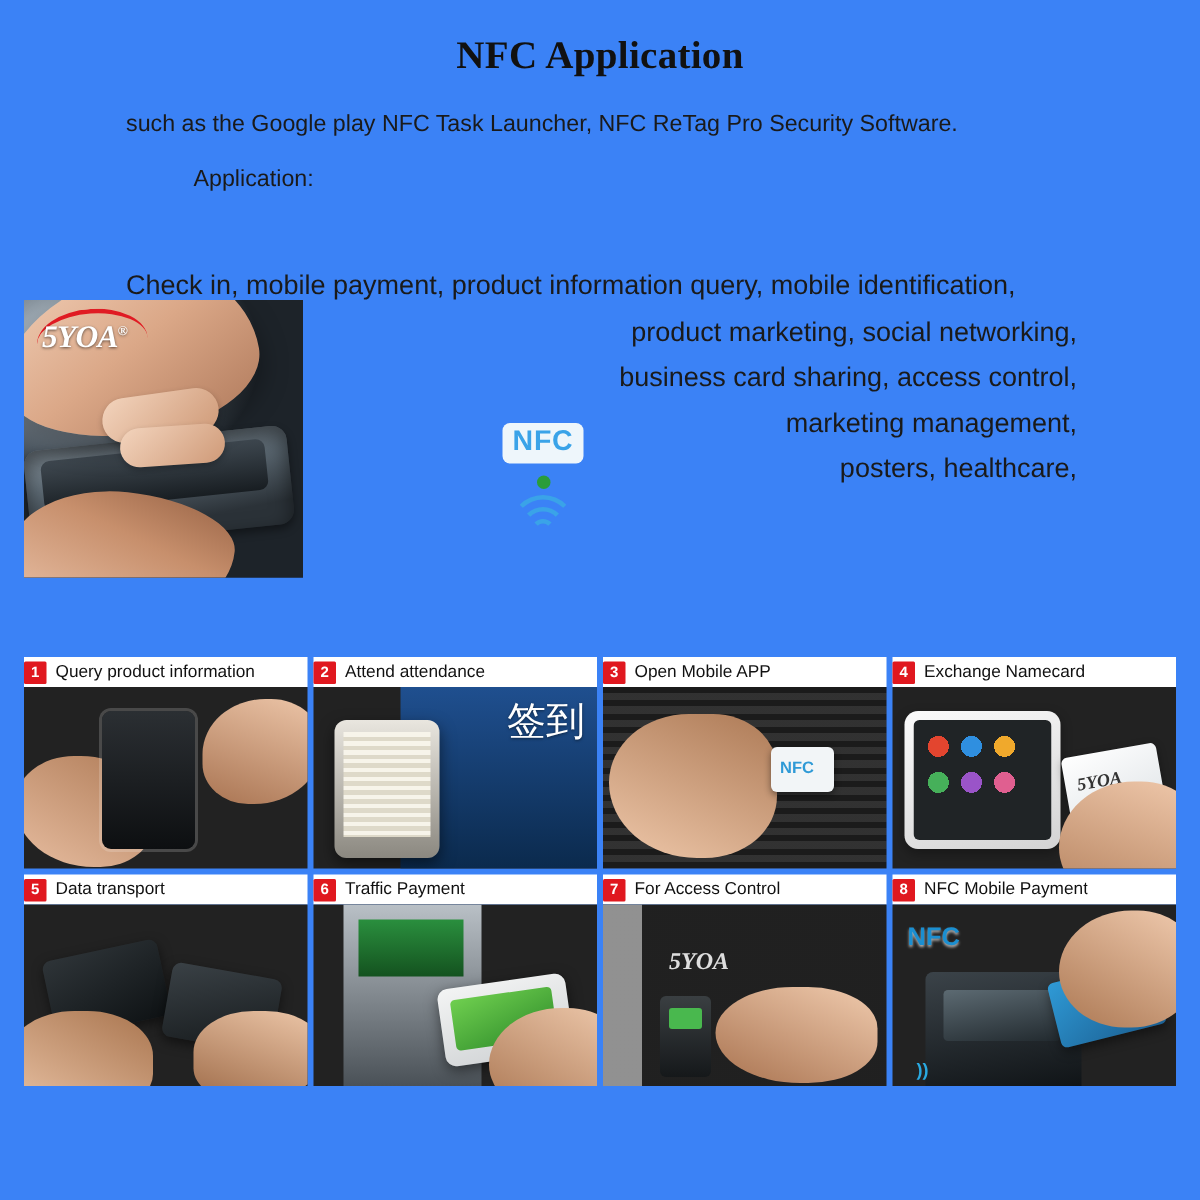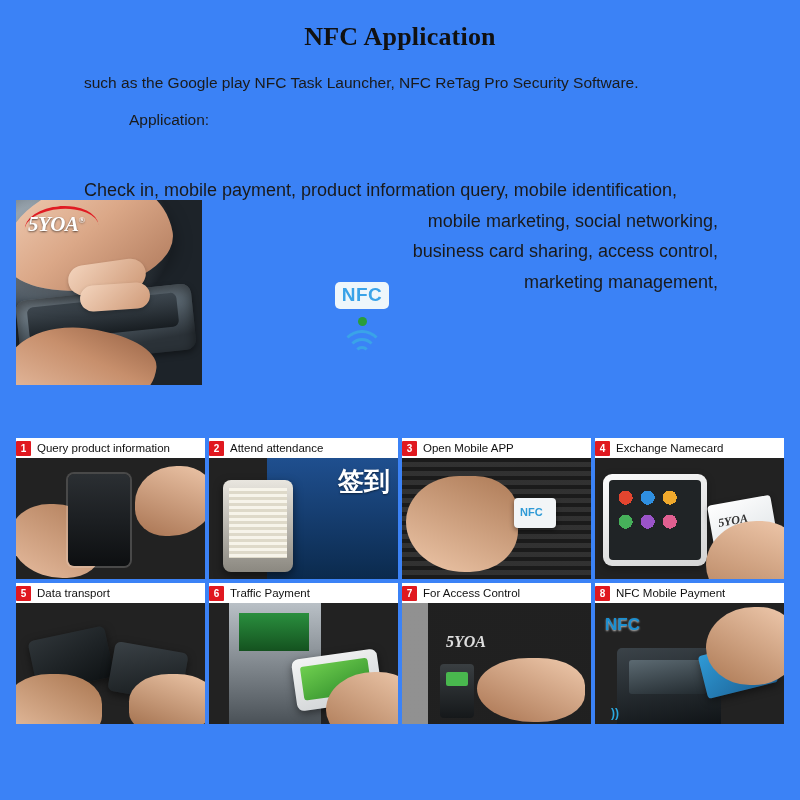--- a/index.html
+++ b/index.html
@@ -242,21 +242,21 @@
     background: linear-gradient(200deg,#edc6a9,#a97452); border-radius:55% 45% 60% 40%;
   }
 
   .ph2 { background: linear-gradient(150deg,#2b4f8a 0%, #123257 55%, #07182b 100%); }
   .ph2 .poster {
     position:absolute; left:58px; top:0; width:131px; height:121px;
     background: linear-gradient(180deg,#1f4f8f,#0b2a4d);
   }
   .ph2 .cn {
     position:absolute; right:8px; top:8px; color:#fff; font-size:26px;
-    font-family:"DejaVu Sans", sans-serif; font-weight:bold; line-height:30px; text-align:right;
+    font-family:"DejaVu Sans", sans-serif; font-weight:normal; line-height:30px; text-align:right;
     text-shadow:0 1px 2px rgba(0,0,0,.5);
   }
   .ph2 .device {
     position:absolute; left:14px; top:22px; width:70px; height:92px;
     background: linear-gradient(180deg,#e9e6df,#8b8880); border-radius:8px;
     box-shadow:0 4px 10px rgba(0,0,0,.5);
   }
   .ph2 .devscr {
     position:absolute; left:20px; top:30px; width:58px; height:70px;
     background: repeating-linear-gradient(180deg,#f7f4ea 0 3px,#ded9c9 3px 6px);
@@ -409,23 +409,24 @@
 
   <div class="title">NFC Application</div>
 
   <div class="intro">
     <div class="line">such as the Google play NFC Task Launcher, NFC ReTag Pro Security Software.</div>
     <div class="app-label">Application:</div>
   </div>
 
   <div class="app-lines">
     <div class="al first">Check in, mobile payment, product information query, mobile identification,</div>
-    <div class="al">mobile marketing, social networking,</div>
+    <div class="al">product marketing, social networking,</div>
     <div class="al">business card sharing, access control,</div>
     <div class="al">marketing management,</div>
+    <div class="al">posters, healthcare,</div>
   </div>
 
   <div class="hero">
     <div class="bg"></div>
     <div class="phone"></div>
     <div class="phone-screen"></div>
     <div class="hand-bottom"></div>
     <div class="hand-top"></div>
     <div class="finger f1"></div>
     <div class="finger f2"></div>

